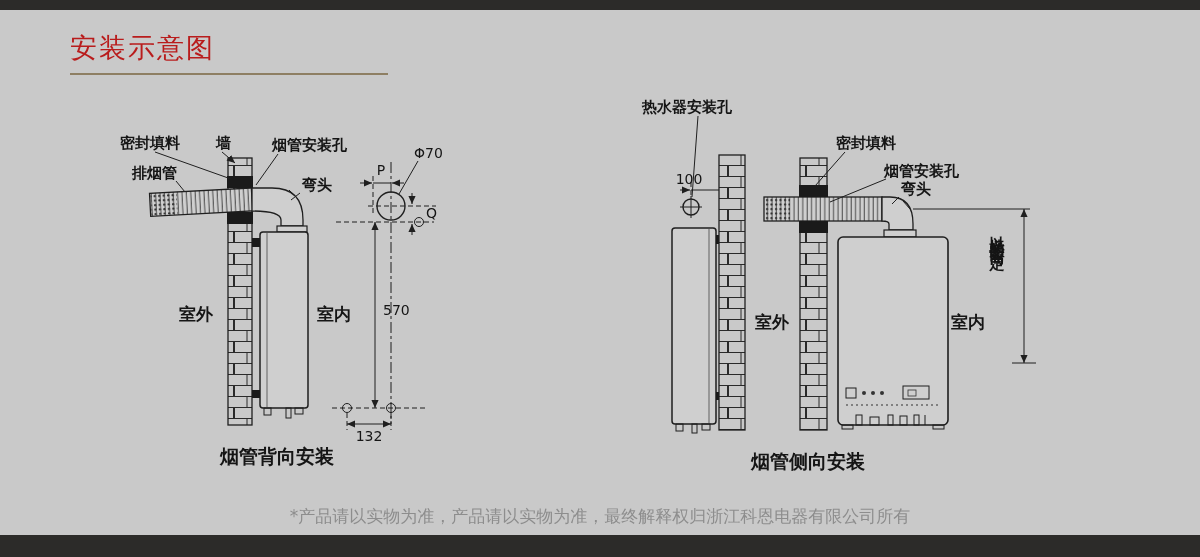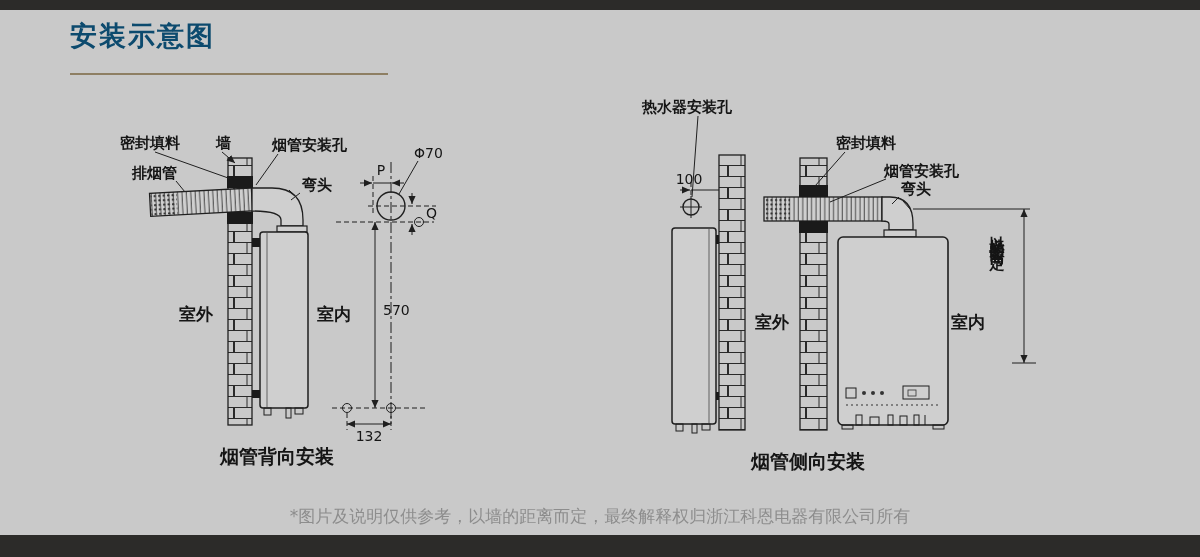--- a/index.html
+++ b/index.html
@@ -1,21 +1,21 @@
 <!DOCTYPE html>
 <html><head>
 <meta charset="utf-8">
 <style>
   html,body{margin:0;padding:0;background:#c9c9c9}
   .stage{position:relative;width:1200px;height:557px;background:#c9c9c9;overflow:hidden;
          font-family:"DejaVu Sans","Liberation Sans",sans-serif}
   .bar{position:absolute;left:0;width:1200px;background:#2c2b29}
   .bar-top{top:0;height:10px}
   .bar-bottom{bottom:0;height:22px}
-  .title{position:absolute;left:70px;top:18px;font-size:27px;font-weight:bold;color:#0c4a6e;letter-spacing:2px}
+  .title{position:absolute;left:70px;top:30px;font-size:27px;font-weight:normal;color:#b91c1c;letter-spacing:2px}
   .title-underline{position:absolute;left:70px;top:73px;width:318px;height:2px;background:#8e7f63}
   .footer{position:absolute;left:0;top:505px;width:1200px;text-align:center;font-size:17px;color:#8d8d8d}
   .vnote{position:absolute;left:987px;top:224px;writing-mode:vertical-rl;text-orientation:upright;
          font-size:15px;font-weight:600;color:#151515;letter-spacing:3px}
   svg.diagram{position:absolute;left:0;top:0}
   svg text{font-family:"DejaVu Sans","Liberation Sans",sans-serif;fill:#151515}
   .lbl{font-size:15px;font-weight:600}
   .zone{font-size:17px;font-weight:700}
   .cap{font-size:19px;font-weight:700}
   .dim{font-size:14px}
@@ -212,16 +212,16 @@
       <line x1="913" y1="209" x2="1030" y2="209" class="ln"></line>
       <line x1="1024" y1="209" x2="1024" y2="363" class="ln" marker-start="url(#ah)" marker-end="url(#ah)"></line>
       <line x1="1012" y1="363" x2="1036" y2="363" class="ln"></line>
 
       <text x="808" y="468" text-anchor="middle" class="cap">烟管侧向安装</text>
     </g>
   </svg>
 
   <div class="vnote">以墙的距离而定</div>
 
-  <div class="footer">*图片及说明仅供参考，以墙的距离而定，最终解释权归浙江科恩电器有限公司所有</div>
+  <div class="footer">*产品请以实物为准，产品请以实物为准，最终解释权归浙江科恩电器有限公司所有</div>
 
   <div class="bar bar-bottom"></div>
 </div>
 
 </body></html>

